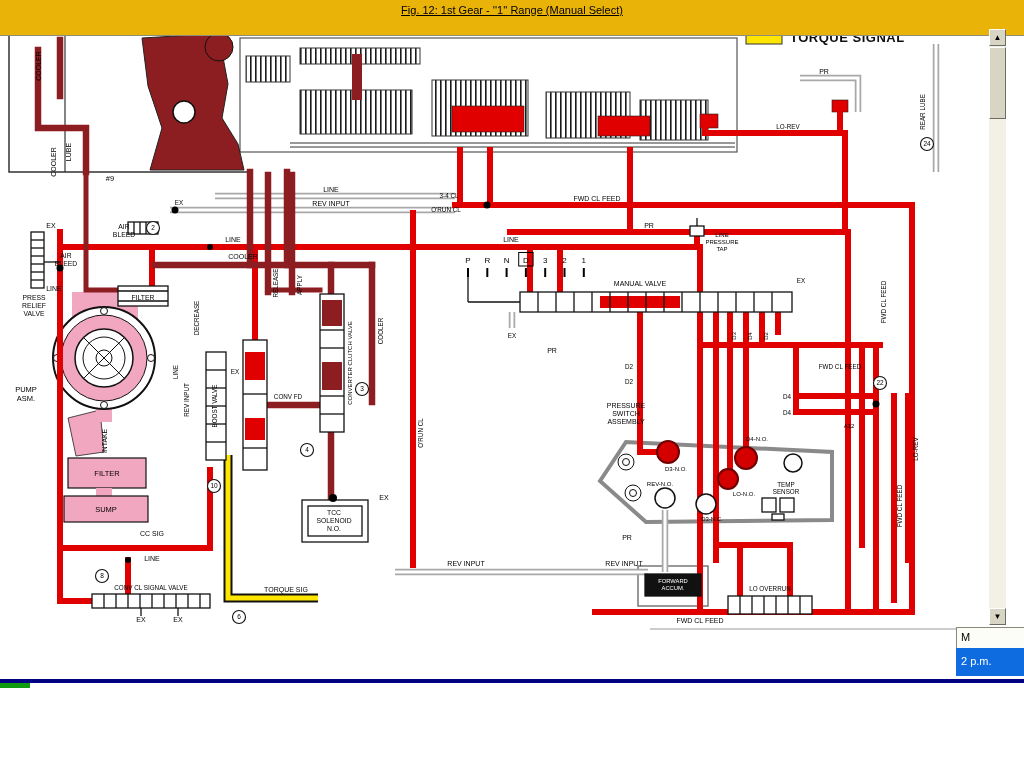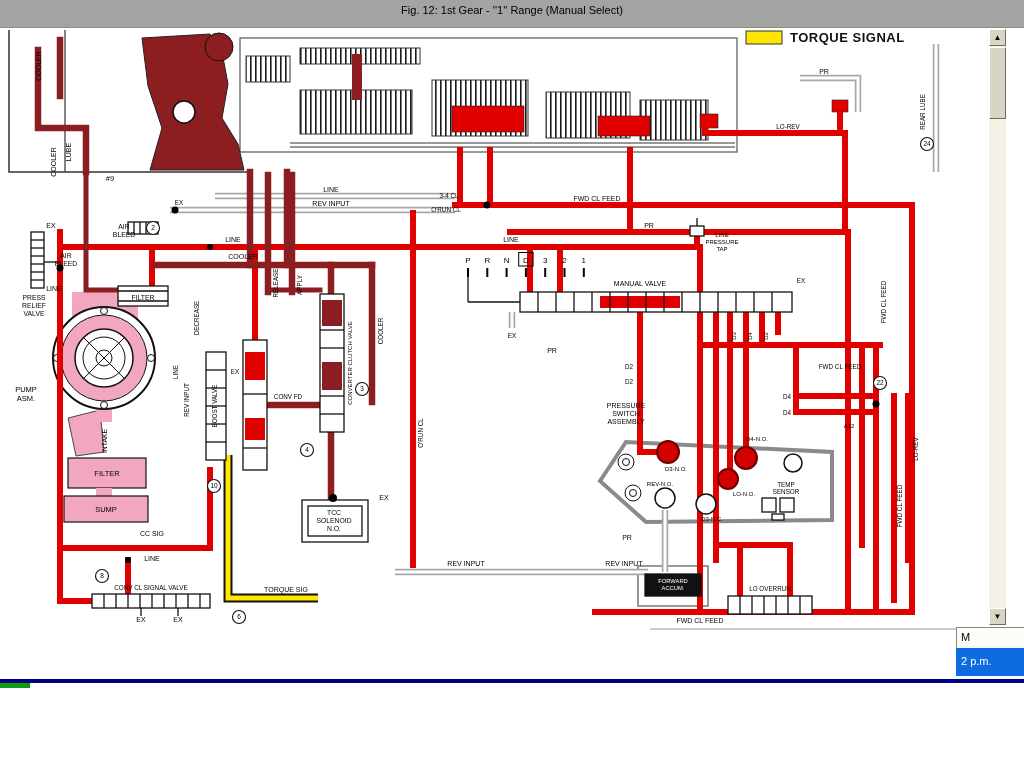--- a/index.html
+++ b/index.html
@@ -1,20 +1,20 @@
 <!DOCTYPE html>
 <html><head>
 <meta charset="utf-8">
 <style>
   html,body{margin:0;padding:0;background:#fff;}
   #screen{position:relative;width:1024px;height:768px;background:#fff;overflow:hidden;
           font-family:"Liberation Sans",sans-serif;}
-  #titlebar{position:absolute;left:0;top:0;width:1024px;height:28px;background:#a3a3a3;
+  #titlebar{position:absolute;left:0;top:0;width:1024px;height:36px;background:#eab308;
             border-bottom:1px solid #8f8d7c;text-align:center;font-size:11px;line-height:20px;
-            color:#000;box-sizing:border-box;}
+            color:#000;box-sizing:border-box;text-decoration:underline;}
   #diagram-svg{position:absolute;left:0;top:0;}
   .sb{position:absolute;left:989px;top:29px;width:17px;height:596px;background:#f3f1e6;}
   .sb-btn{position:absolute;left:0;width:17px;height:17px;background:#d9d5c5;border:1px solid;
           border-color:#fff #6e6c5e #6e6c5e #fff;box-sizing:border-box;font-size:8px;
           text-align:center;line-height:15px;color:#000;cursor:default;}
   #sb-up{top:0}
   #sb-down{bottom:0}
   #sb-thumb{position:absolute;left:0;top:18px;width:17px;height:72px;background:#d9d5c5;
             border:1px solid;border-color:#fff #6e6c5e #6e6c5e #fff;box-sizing:border-box;}
   #tray-strip{position:absolute;left:956px;top:627px;width:68px;height:21px;background:#fdfdf8;

